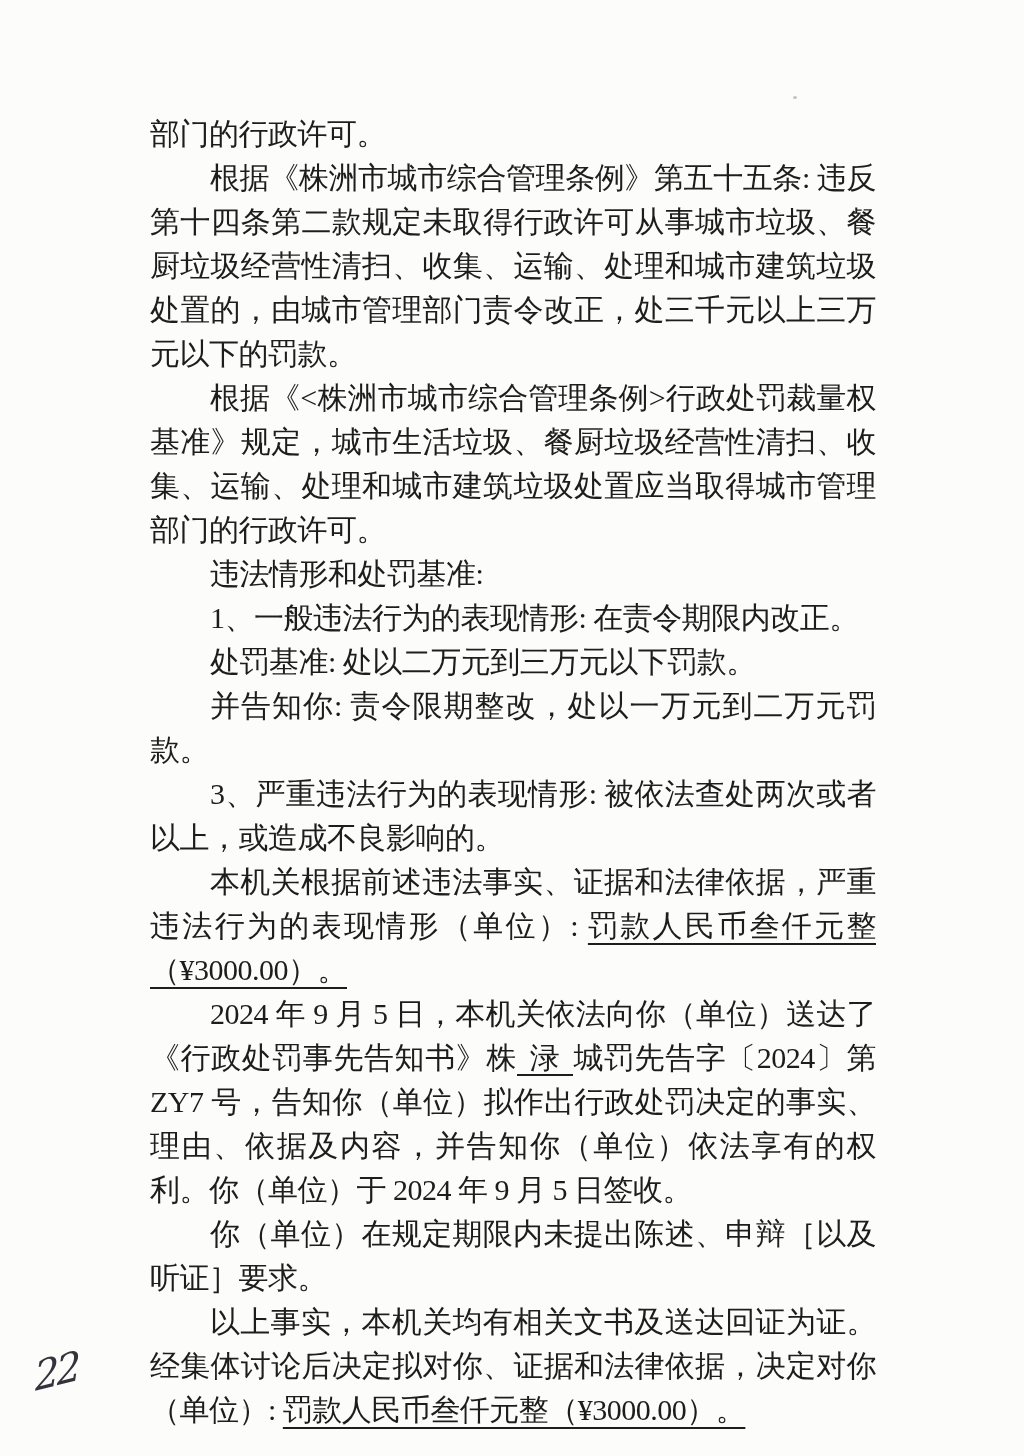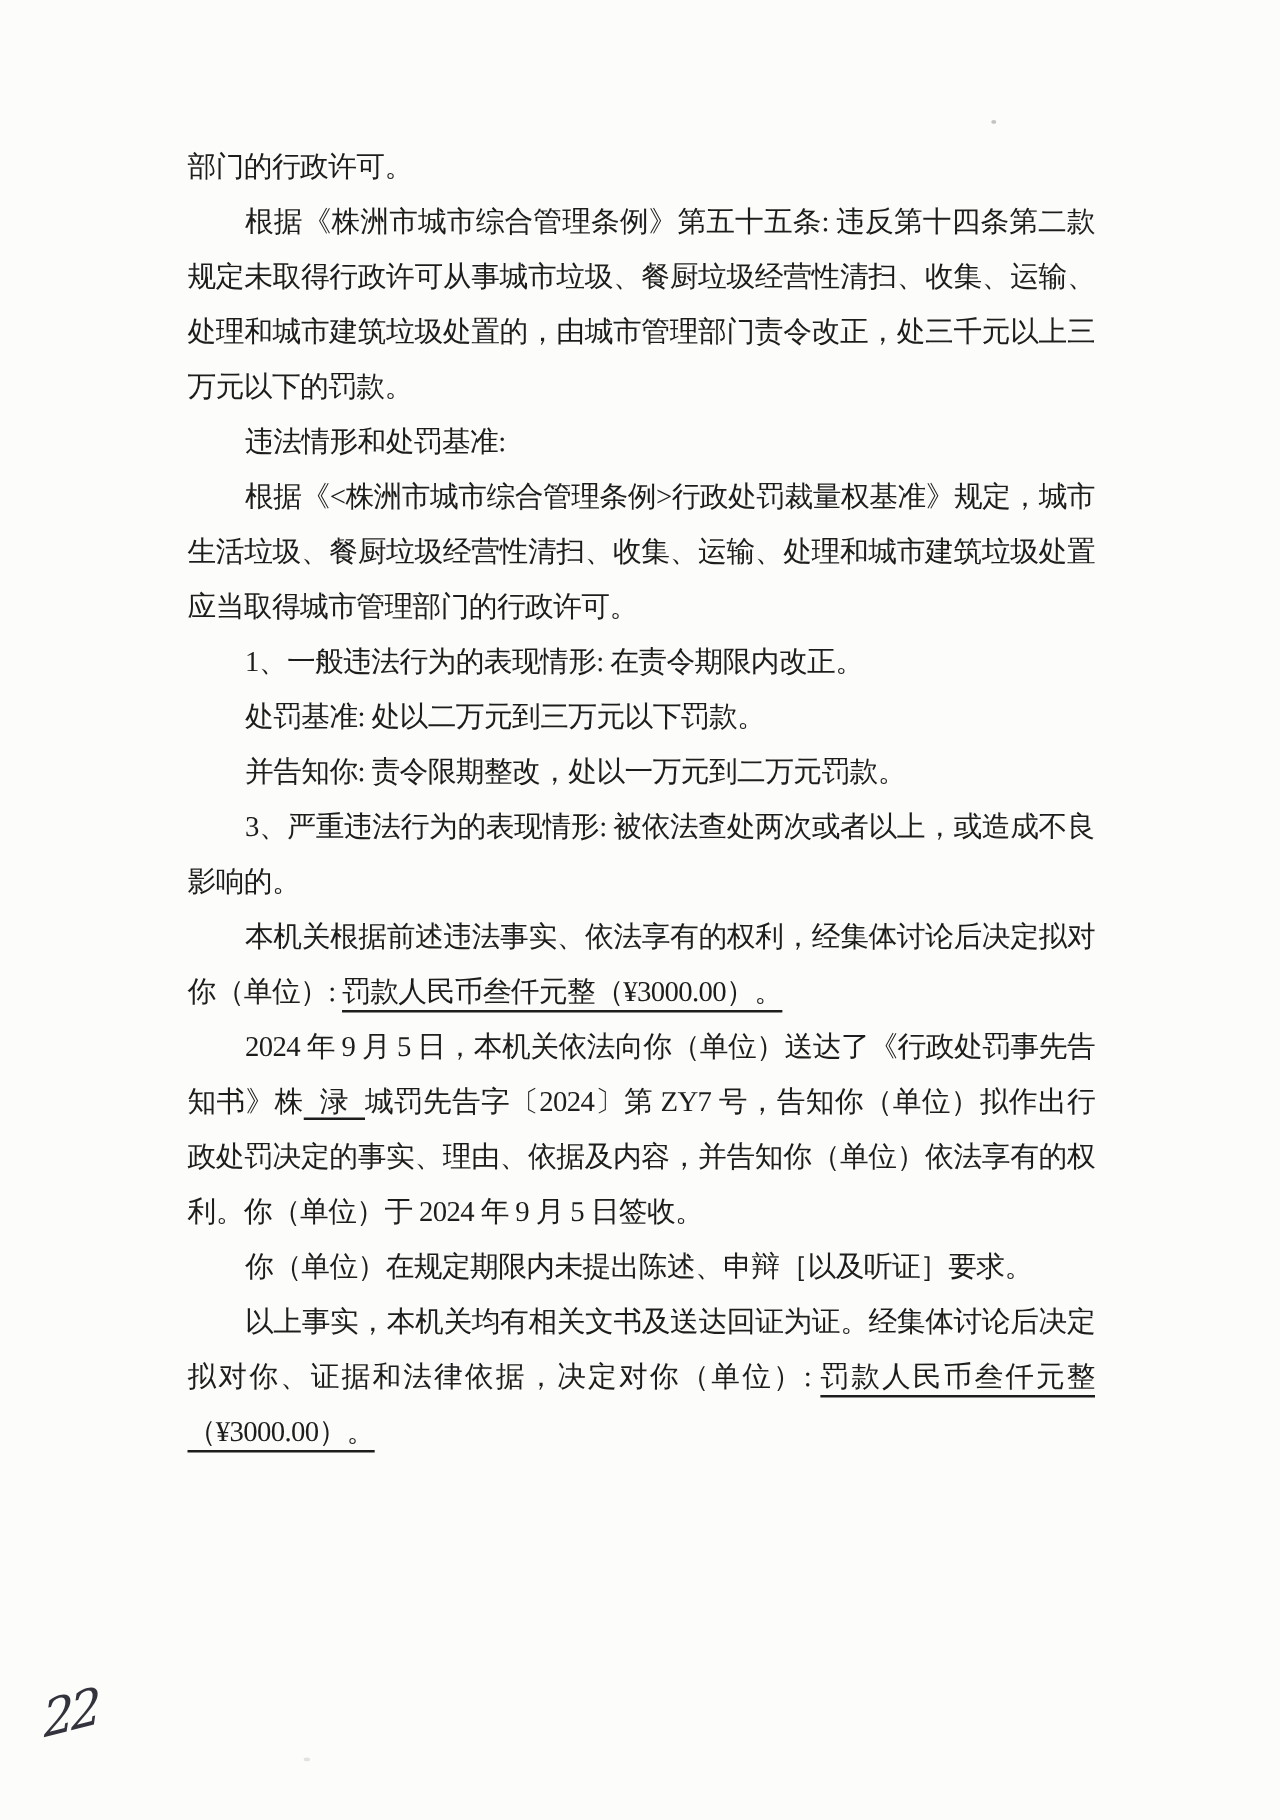--- a/index.html
+++ b/index.html
@@ -10,21 +10,21 @@
     background: #fcfcfa;
     overflow: hidden;
     font-family: "Liberation Serif", "DejaVu Serif", serif;
     color: #1d1d1d;
   }
   .doc-body {
     position: absolute;
     left: 150px;
     top: 112px;
     width: 726px;
-    font-size: 23px;
+    font-size: 30px;
     line-height: 44px;
     letter-spacing: -0.5px;
     text-align: justify;
     text-justify: inter-ideograph;
     font-family: Liberation Serif, serif;
   }
   .doc-body p {
     margin: 0;
     padding: 0;
   }
@@ -60,27 +60,27 @@
   .speck-bottom { left: 243px; top: 1406px; width: 5px; height: 3px; opacity: 0.25; }
 </style>
 </head>
 <body>
 
 <div class="page">
 
   <div class="doc-body">
       <p class=""><span class="seg">部门的行政许可。</span></p>
       <p class="indent"><span class="seg">根据《株洲市城市综合管理条例》第五十五条: 违反第十四条第二款规定未取得行政许可从事城市垃圾、餐厨垃圾经营性清扫、收集、运输、处理和城市建筑垃圾处置的，由城市管理部门责令改正，处三千元以上三万元以下的罚款。</span></p>
+      <p class="indent"><span class="seg">根据《&lt;株洲市城市综合管理条例&gt;行政处罚裁量权基准》规定，城市生活垃圾、餐厨垃圾经营性清扫、收集、运输、处理和城市建筑垃圾处置应当取得城市管理部门的行政许可。</span></p>
       <p class="indent"><span class="seg">违法情形和处罚基准:</span></p>
-      <p class="indent"><span class="seg">根据《&lt;株洲市城市综合管理条例&gt;行政处罚裁量权基准》规定，城市生活垃圾、餐厨垃圾经营性清扫、收集、运输、处理和城市建筑垃圾处置应当取得城市管理部门的行政许可。</span></p>
       <p class="indent"><span class="seg">1、一般违法行为的表现情形: 在责令期限内改正。</span></p>
       <p class="indent"><span class="seg">处罚基准: 处以二万元到三万元以下罚款。</span></p>
       <p class="indent"><span class="seg">并告知你: 责令限期整改，处以一万元到二万元罚款。</span></p>
       <p class="indent"><span class="seg">3、严重违法行为的表现情形: 被依法查处两次或者以上，或造成不良影响的。</span></p>
-      <p class="indent"><span class="seg">本机关根据前述违法事实、依法享有的权利，经集体讨论后决定拟对你（单位）: </span><span class="seg seg-underline">罚款人民币叁仟元整（¥3000.00）。</span></p>
+      <p class="indent"><span class="seg">本机关根据前述违法事实、证据和法律依据，严重违法行为的表现情形（单位）: </span><span class="seg seg-underline">罚款人民币叁仟元整（¥3000.00）。</span></p>
       <p class="indent"><span class="seg">2024 年 9 月 5 日，本机关依法向你（单位）送达了《行政处罚事先告知书》株</span><span class="seg seg-blank">渌</span><span class="seg">城罚先告字〔2024〕第 ZY7 号，告知你（单位）拟作出行政处罚决定的事实、理由、依据及内容，并告知你（单位）依法享有的权利。你（单位）于 2024 年 9 月 5 日签收。</span></p>
       <p class="indent"><span class="seg">你（单位）在规定期限内未提出陈述、申辩［以及听证］要求。</span></p>
       <p class="indent"><span class="seg">以上事实，本机关均有相关文书及送达回证为证。经集体讨论后决定拟对你、证据和法律依据，决定对你（单位）: </span><span class="seg seg-underline">罚款人民币叁仟元整（¥3000.00）。</span></p>
     </div>
 
   <div class="handwritten-pagenum">22</div>
 
   <div class="speck speck-top"></div>
   <div class="speck speck-bottom"></div>
 

